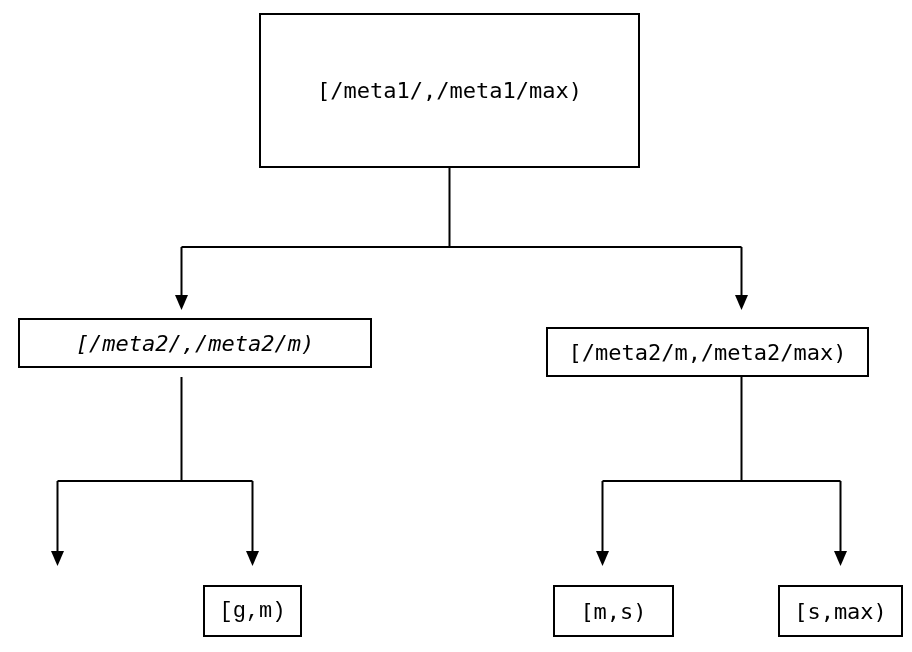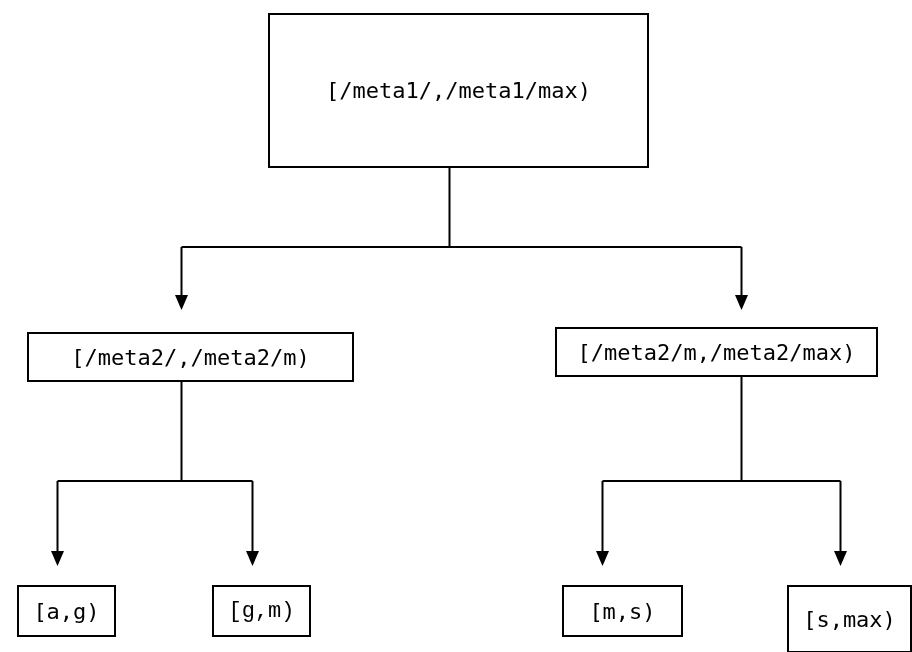--- a/index.html
+++ b/index.html
@@ -35,29 +35,28 @@
   .node {
     position: absolute;
     box-sizing: border-box;
     border: 2px solid #000000;
     background: #ffffff;
     display: flex;
     align-items: center;
     justify-content: center;
     font-size: 22px;
     white-space: nowrap;
-    margin-left: 9px;
   }
   .node-root      { left: 259px; top: 13px;  width: 381px; height: 155px; }
-  .node-l2-left   { left: 18px;  top: 332px; width: 327px; height: 50px; }
+  .node-l2-left   { left: 18px;  top: 318px; width: 354px; height: 50px; font-style: italic; }
   .node-l2-right  { left: 546px; top: 327px; width: 323px; height: 50px; }
   .node-leaf-1    { left: 8px;   top: 585px; width: 99px;  height: 52px; }
   .node-leaf-2    { left: 203px; top: 585px; width: 99px;  height: 52px; font-family: Liberation Mono, monospace; }
   .node-leaf-3    { left: 553px; top: 585px; width: 121px;  height: 52px; }
-  .node-leaf-4    { left: 778px; top: 585px; width: 125px; height: 68px; }
+  .node-leaf-4    { left: 778px; top: 585px; width: 125px; height: 52px; }
 </style>
 </head>
 <body>
 
 <div class="canvas">
 
   <svg class="edges" width="912" height="652" viewBox="0 0 912 652" aria-hidden="true">
 
     <g>
       <path d="M449.5 168 L449.5 247 M181.5 247 L741.5 247 M181.5 247 L181.5 295 M741.5 247 L741.5 295"></path>
@@ -77,21 +76,20 @@
       <polygon points="834,551 847,551 840.5,566"></polygon>
     </g>
   </svg>
 
   <div class="node node-root">[/meta1/,/meta1/max)</div>
 
   <div class="node node-l2-left">[/meta2/,/meta2/m)</div>
 
   <div class="node node-l2-right">[/meta2/m,/meta2/max)</div>
 
-  <div class="node node-leaf-1">[a,g)</div>
 
   <div class="node node-leaf-2">[g,m)</div>
 
   <div class="node node-leaf-3">[m,s)</div>
 
   <div class="node node-leaf-4">[s,max)</div>
 
 </div>
 
 </body></html>

